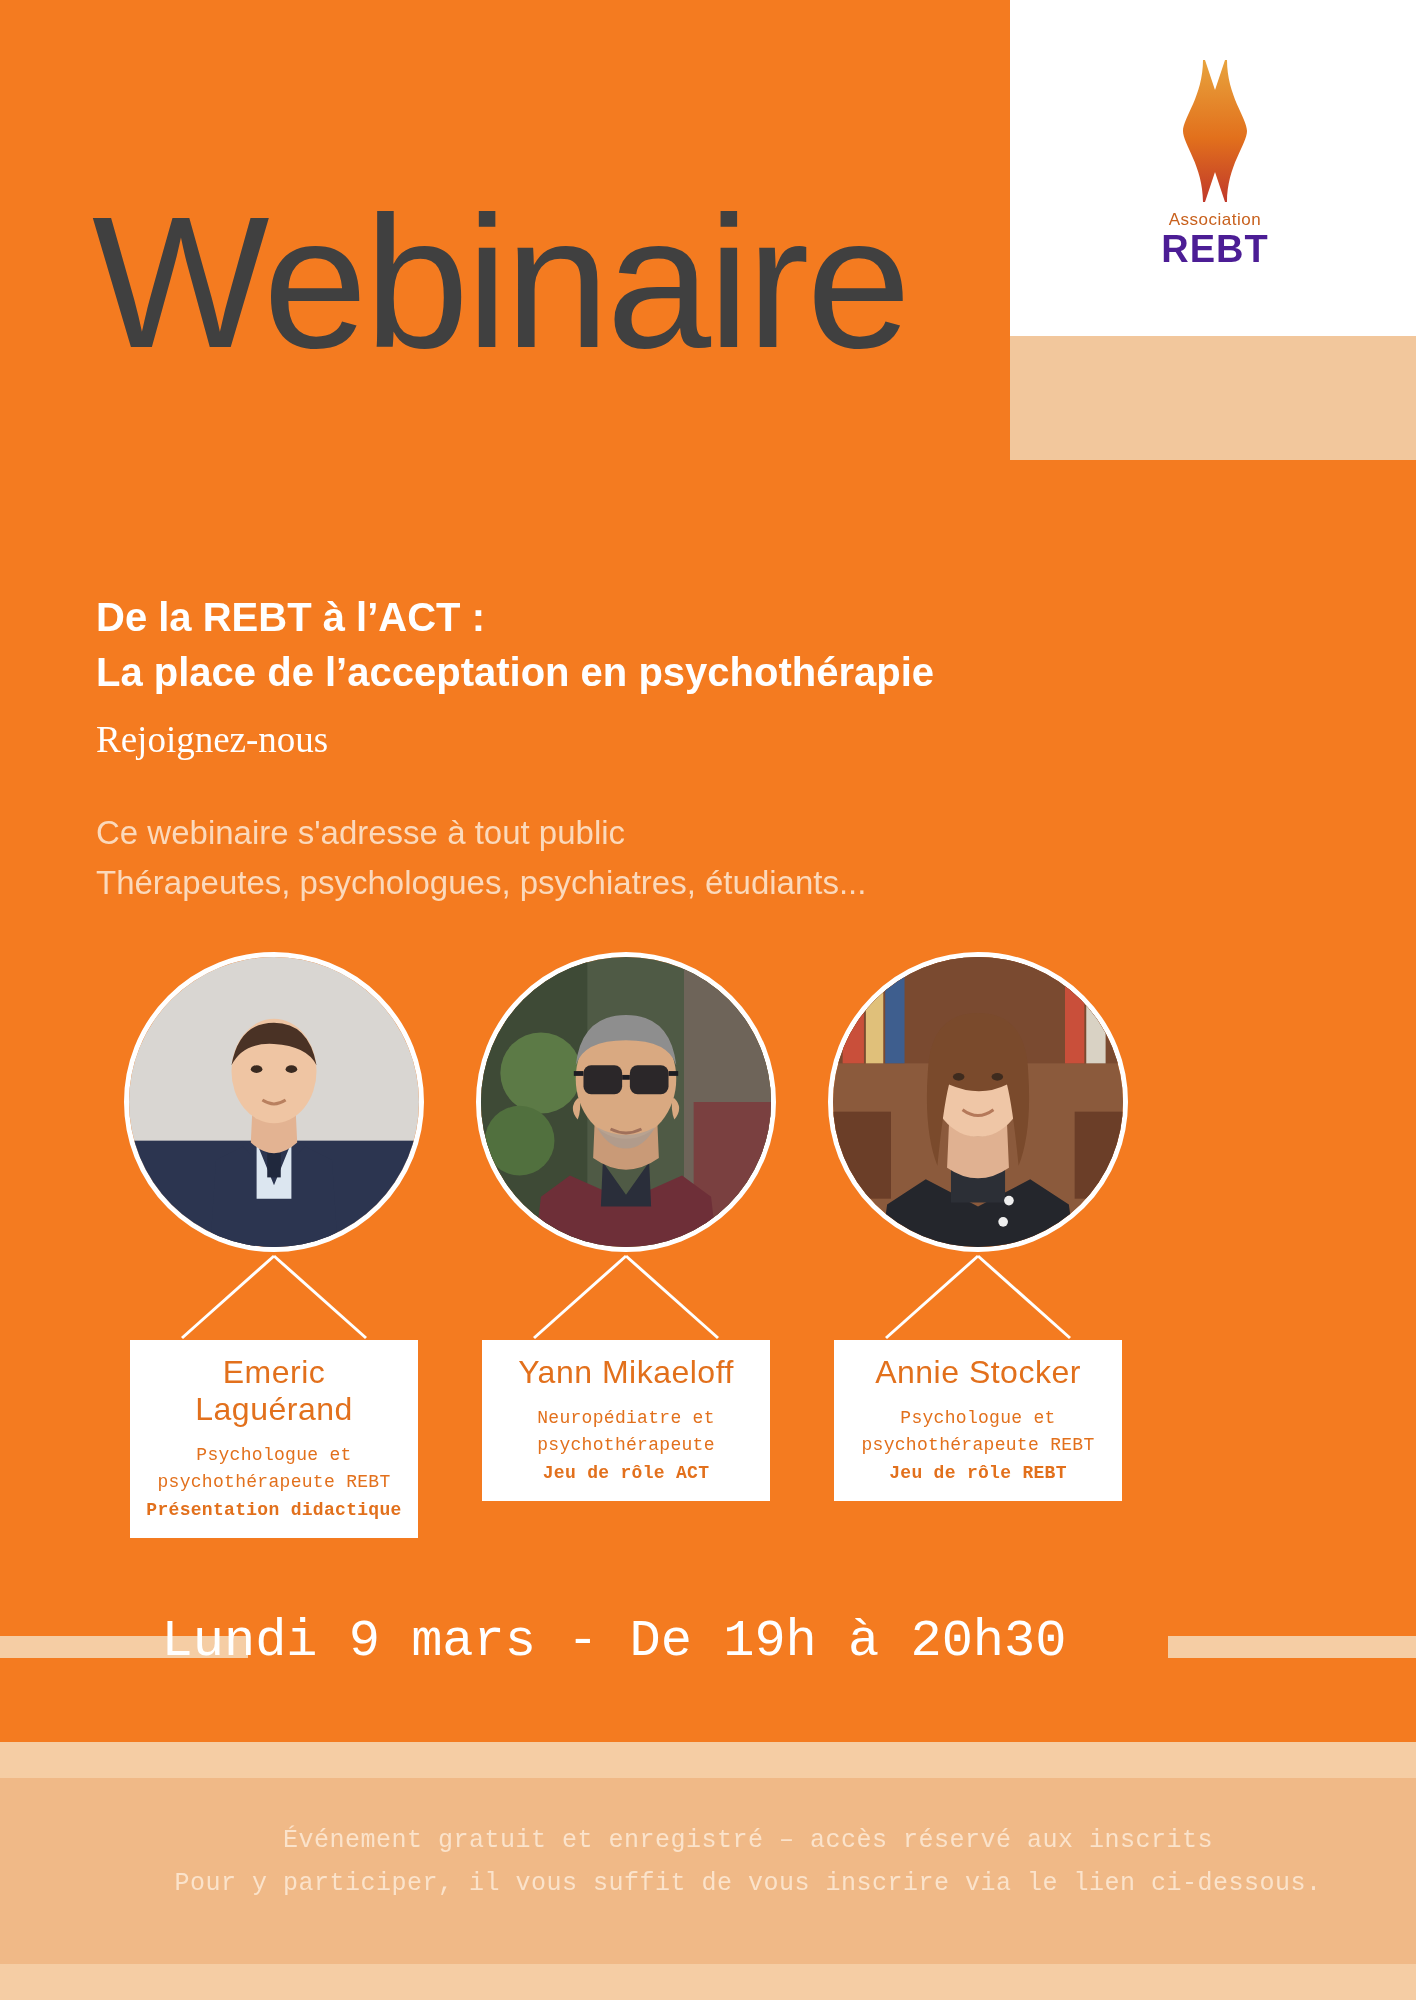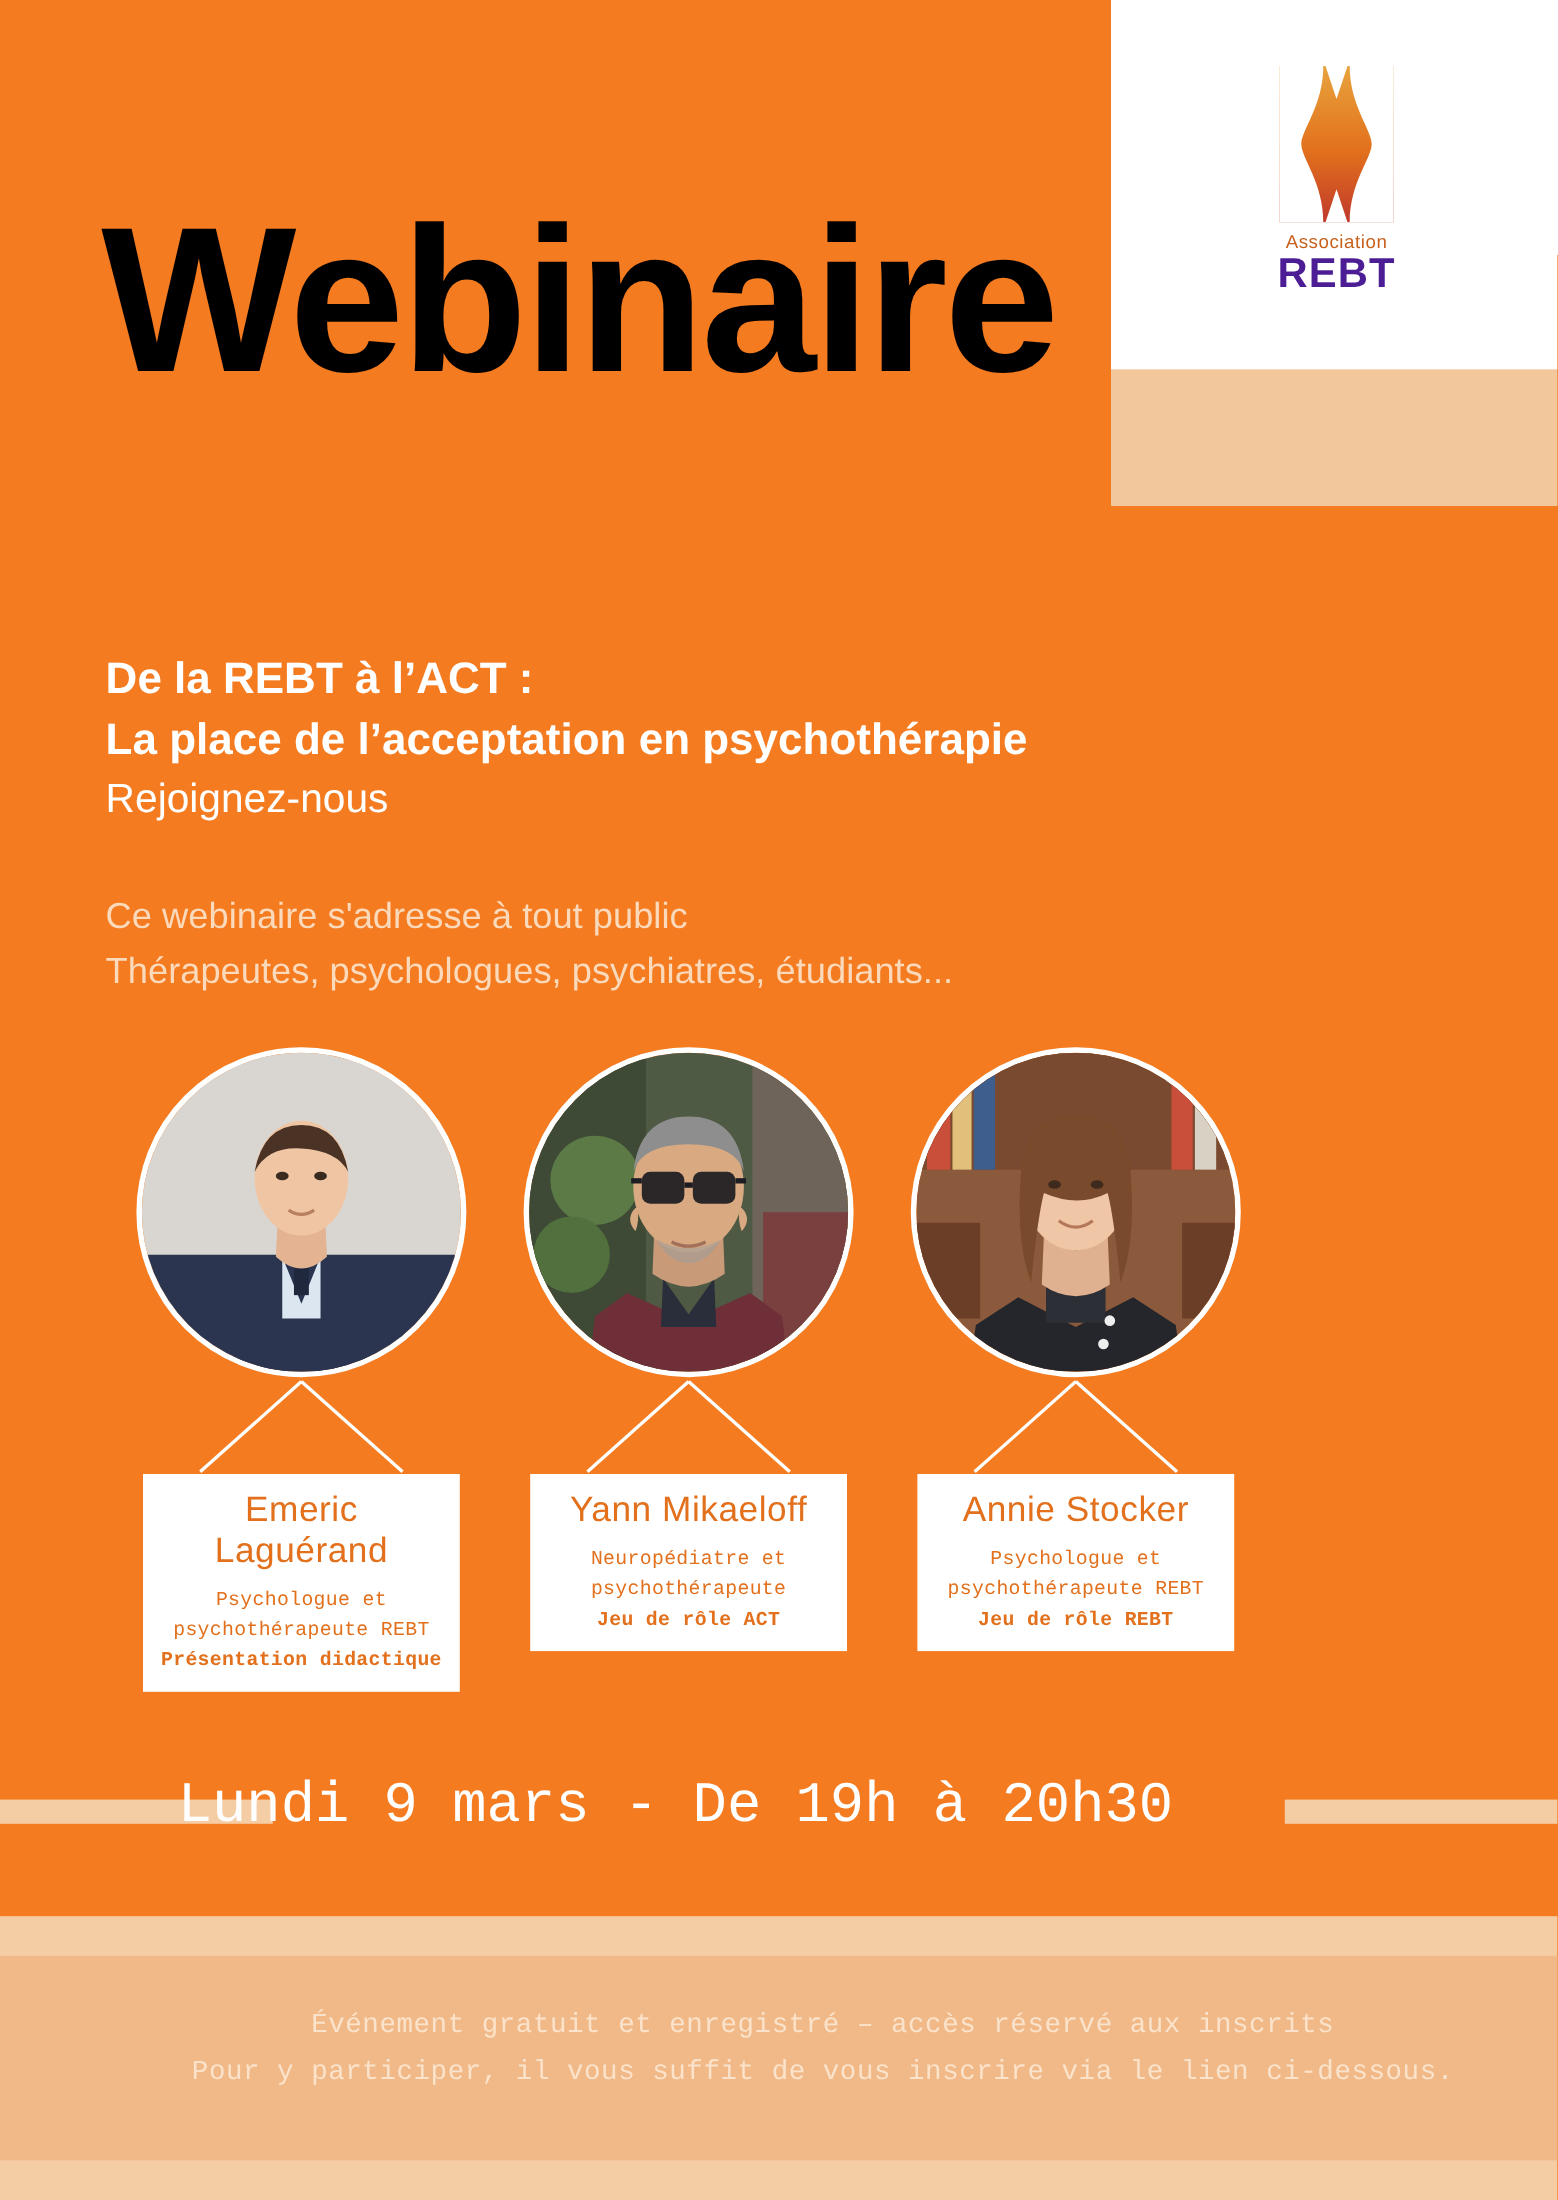--- a/index.html
+++ b/index.html
@@ -60,26 +60,26 @@
     font-weight: bold;
     color: #4c1d95;
     letter-spacing: 1px;
     line-height: 1;
     font-family: "Liberation Sans", sans-serif;
   }
 
   
   .hero-title {
     position: absolute;
-    top: 178px;
+    top: 188px;
     left: 92px;
     font-size: 188px;
     line-height: 1;
-    font-weight: bold;
-    color: #000000;
+    font-weight: normal;
+    color: #404040;
     letter-spacing: -3px;
     font-family: "Liberation Sans", sans-serif;
     z-index: 7;
   }
 
   
   .subtitle-block {
     position: absolute;
     top: 590px;
     left: 96px;
@@ -91,21 +91,22 @@
     font-weight: bold;
     color: #FFFFFF;
     line-height: 1.38;
     font-family: "Liberation Sans", sans-serif;
   }
   .sub-line3 {
     font-size: 37px;
     color: #FFFFFF;
     font-weight: normal;
     line-height: 1.35;
-    margin-top: 1px;
+    margin-top: 15px;
+    font-family: Liberation Serif, serif;
   }
   .audience {
     position: absolute;
     top: 808px;
     left: 96px;
     width: 1230px;
     font-size: 33px;
     line-height: 1.5;
     color: #FBD9BB;
     z-index: 7;

